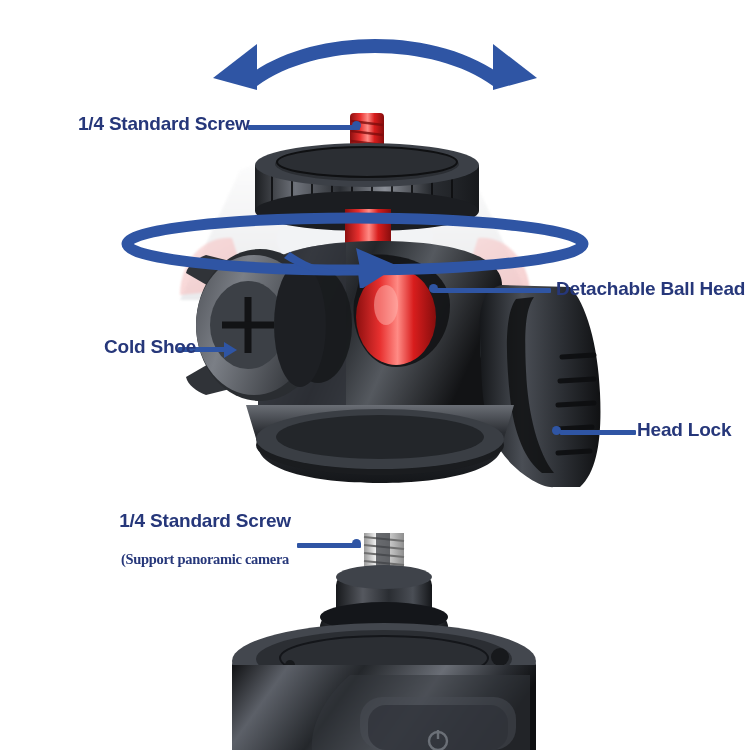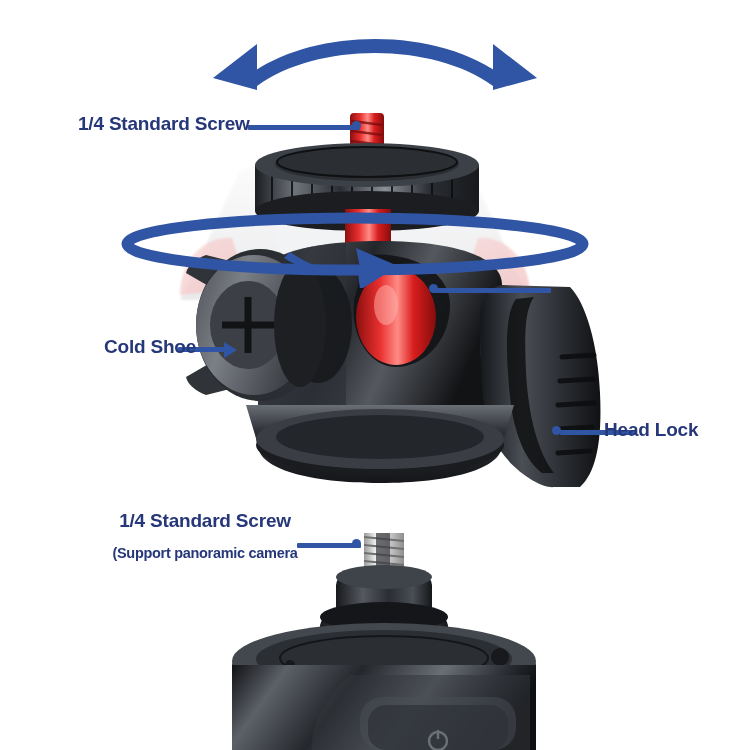--- a/index.html
+++ b/index.html
@@ -270,23 +270,24 @@
   <div class="tri" style="left:224px;top:342px;border-top:8px solid transparent;border-bottom:8px solid transparent;border-left:13px solid #2f55a4;"></div>
 
   <div class="lead" style="left:560px;top:430px;width:76px;"></div>
   <div class="dot" style="left:552px;top:426px;"></div>
 
   <div class="lead" style="left:297px;top:543px;width:64px;"></div>
   <div class="dot" style="left:352px;top:539px;"></div>
 
   <div class="lbl t1" style="left:78px;top:113px;">1/4 Standard Screw</div>
 
+  <div class="lbl t1" style="left:556px;top:278px;">Detachable Ball Head</div>
 
   <div class="lbl t1" style="left:104px;top:336px;">Cold Shoe</div>
 
-  <div class="lbl t1" style="left:604px;top:419px;">Head Lock</div>
+  <div class="lbl t1" style="left:637px;top:419px;">Head Lock</div>
 
   <div style="position:absolute;left:105px;top:510px;width:200px;">
     <div class="lbl t1 ctr" style="position:static;">1/4 Standard Screw</div>
-    <div class="lbl sub ctr" style="position:static;margin-top:14px;">(Support panoramic camera</div>
+    <div class="lbl sub ctr" style="position:static;margin-top:20px;font-family:Liberation Serif, serif;">(Support panoramic camera</div>
   </div>
 
 </div>
 
 </body></html>

